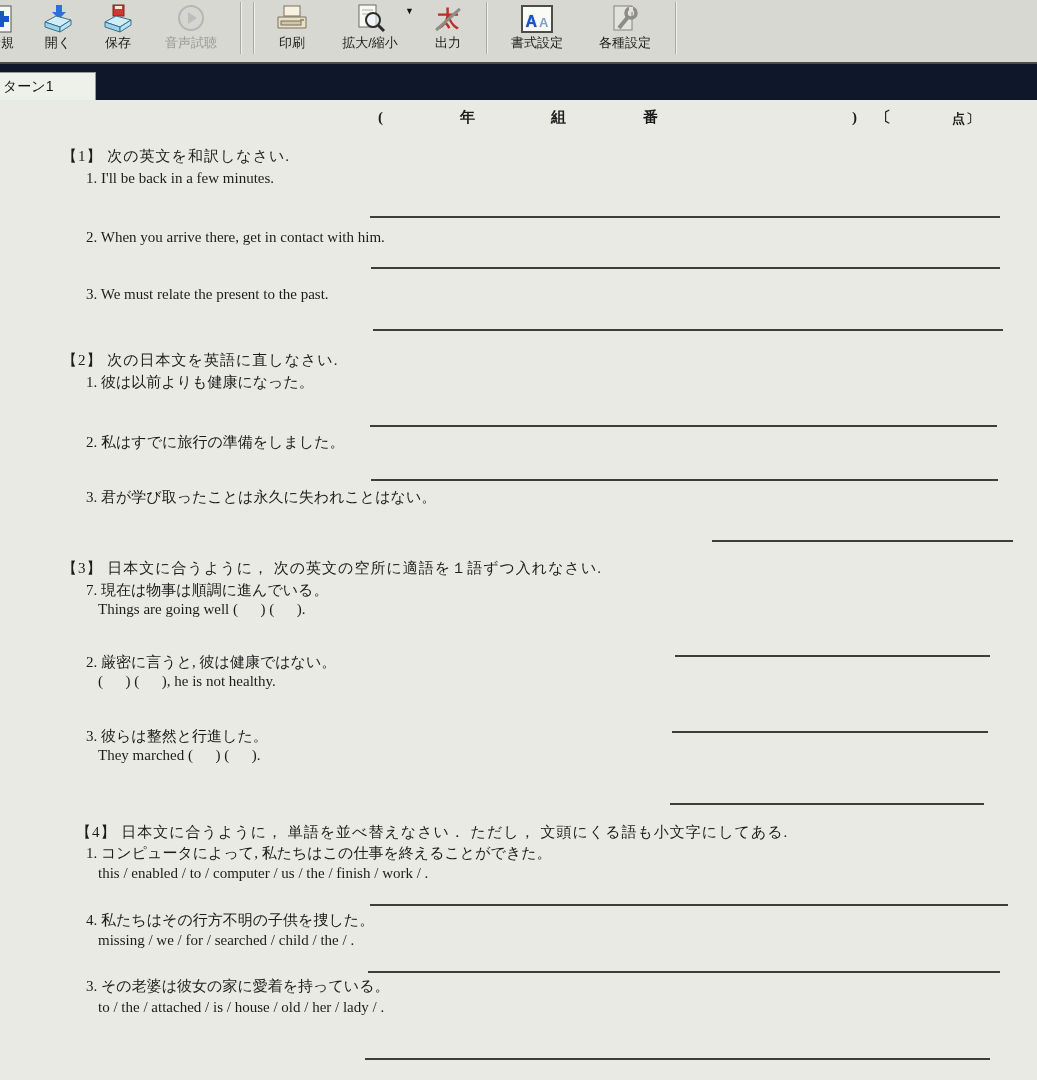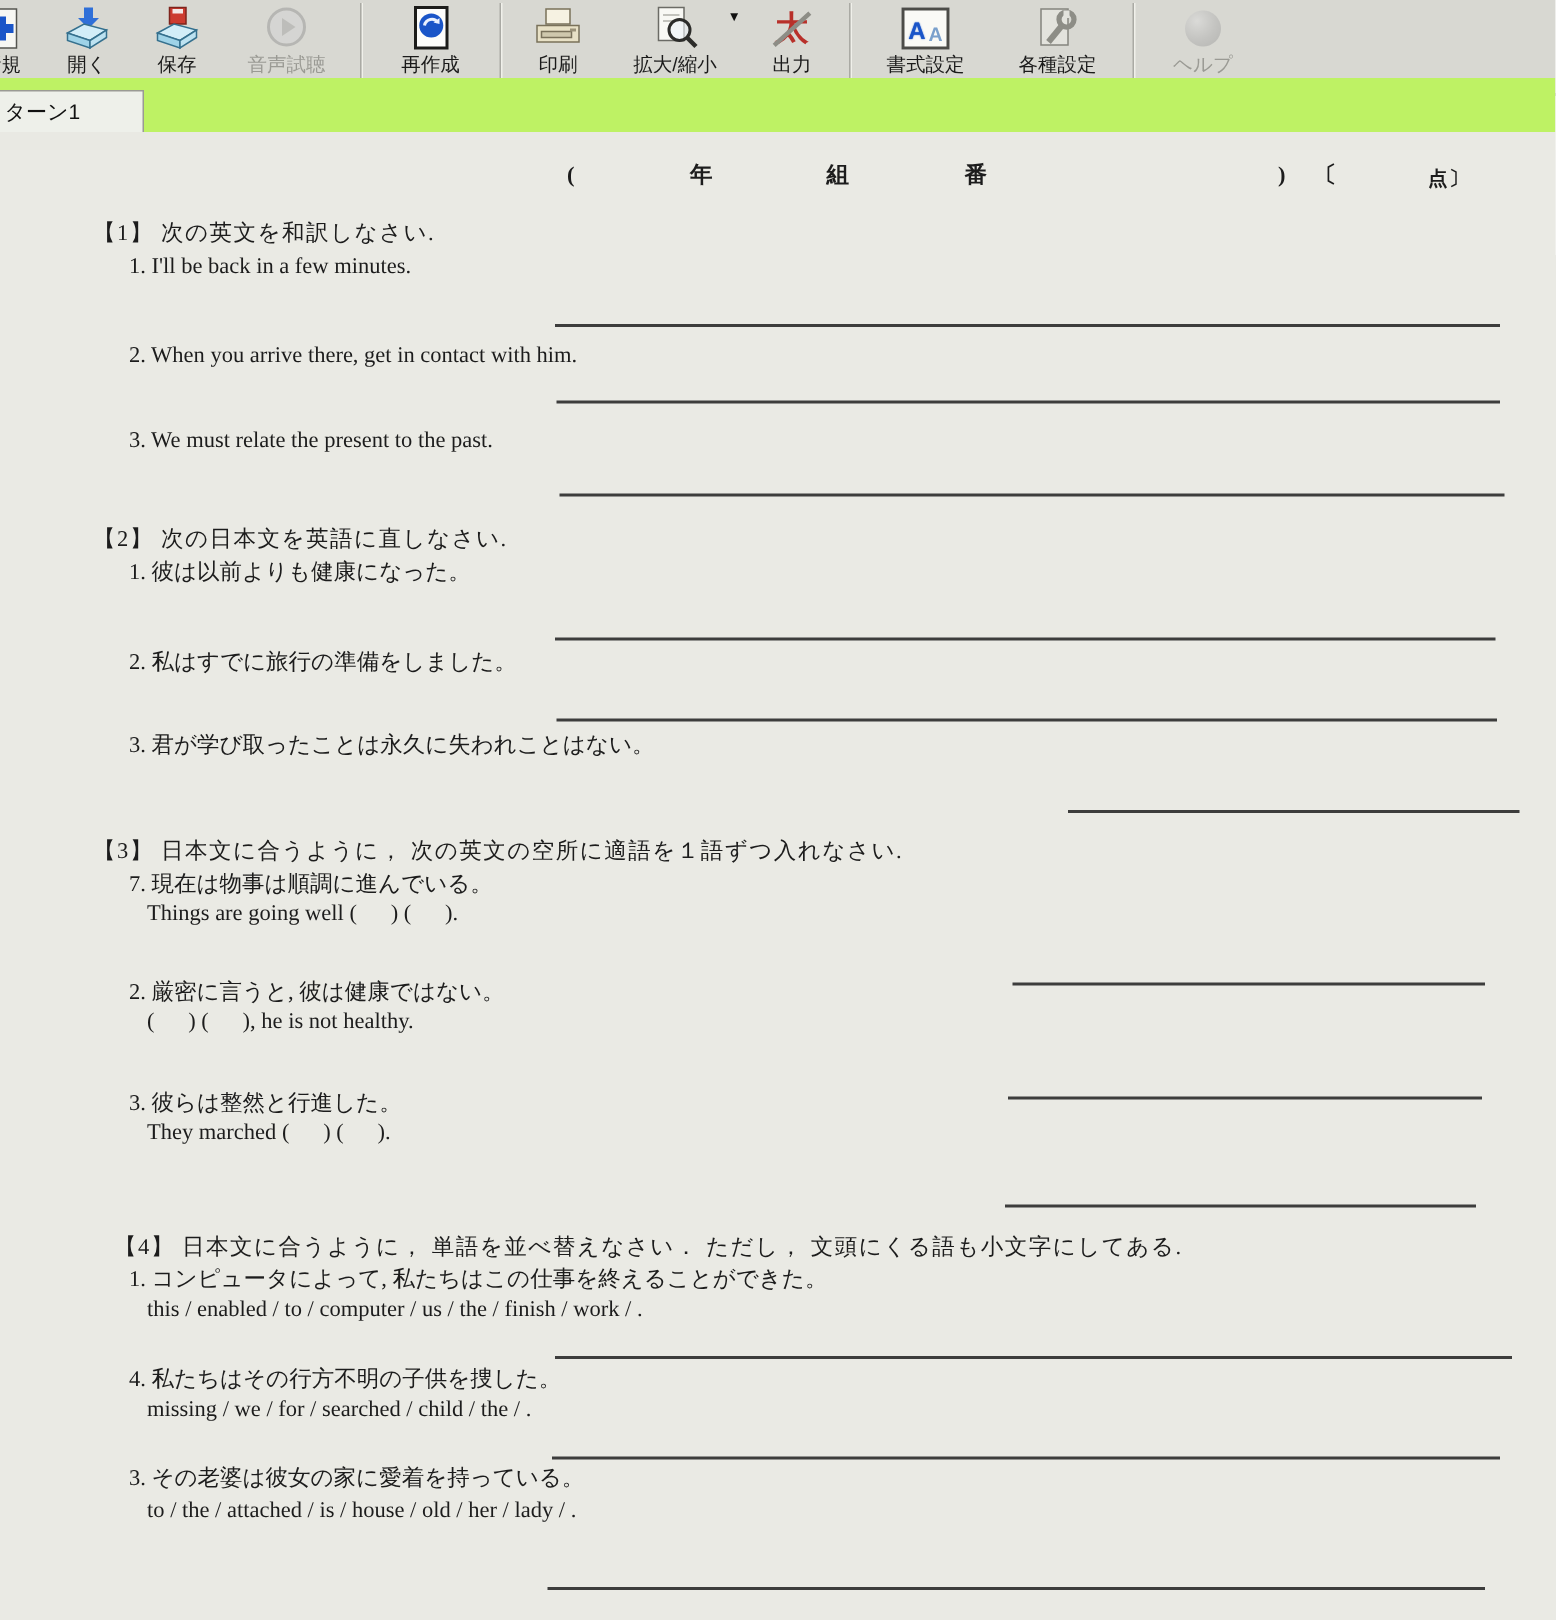--- a/index.html
+++ b/index.html
@@ -30,21 +30,21 @@
              left:-5px;top:12px;transform:rotate(-42deg);}
   .fmt-panel{width:32px;height:28px;background:#fafaf6;border:2px solid #4c4c48;
              display:flex;align-items:flex-end;justify-content:center;gap:2px;box-sizing:border-box;}
   .fmt-a1{color:#1a55c8;font-weight:bold;font-size:16px;line-height:18px;
           text-shadow:0 0 1px #1a55c8;}
   .fmt-a2{color:#7aa0cc;font-weight:bold;font-size:13px;line-height:16px;}
   .help-sphere{width:24px;height:24px;border-radius:50%;
           background:radial-gradient(circle at 8px 7px,#d5dee8,#a2b2c6 55%,#8496ae);}
 
   
-  .tabstrip{position:absolute;top:52px;left:0;width:100%;height:36px;background:#bef264;}
+  .tabstrip{position:absolute;top:64px;left:0;width:100%;height:36px;background:#0f172a;}
   .tab{position:absolute;left:-16px;top:8px;width:112px;height:28px;
        background:#eef0ea;border:1px solid #9a9a94;border-bottom:none;
        display:flex;align-items:center;padding-left:18px;box-sizing:border-box;
        font-size:14px;color:#111;cursor:pointer;}
 
   
   .paper{position:absolute;top:100px;left:0;width:1037px;height:980px;background:#eaeae4;}
   .txt{position:absolute;white-space:pre;color:#1c1c1c;
        font-family:"Liberation Serif","DejaVu Serif",serif;font-size:15px;line-height:18px;}
   .sec{letter-spacing:1px;}
@@ -99,31 +99,20 @@
         <svg width="30" height="30" viewBox="0 0 30 30">
           <circle cx="15" cy="14" r="12" fill="#d4d4ce" stroke="#96968f" stroke-width="2"></circle>
           <path d="M12 8 L21 14 L12 20 Z" fill="#a5a59e"></path>
         </svg>
       </div>
       <div class="tlabel">音声試聴</div>
     </div>
 
     <div class="tsep"></div>
 
-    <div class="tbtn w80">
-      <div class="ticon">
-        <svg width="30" height="30" viewBox="0 0 30 30">
-          <rect x="5" y="1" width="21" height="27" fill="#fdfdfb" stroke="#1c1c1a" stroke-width="2"></rect>
-          <circle cx="15.5" cy="13" r="8" fill="#1a55c8"></circle>
-          <path d="M11 13 a5 5 0 0 1 9 -2" fill="none" stroke="#eaf1ff" stroke-width="2"></path>
-          <path d="M21 8 L21 12 L17 11 Z" fill="#eaf1ff"></path>
-        </svg>
-      </div>
-      <div class="tlabel">再作成</div>
-    </div>
 
     <div class="tsep"></div>
 
     <div class="tbtn w64">
       <div class="ticon">
         <svg width="34" height="30" viewBox="0 0 34 30">
           <rect x="9" y="2" width="16" height="10" fill="#f6f2e2" stroke="#79715a"></rect>
           <path d="M3 13 L31 13 L31 24 L3 24 Z" fill="#e8e1c6" stroke="#79715a"></path>
           <rect x="6" y="17" width="20" height="4" fill="#cfc8ad" stroke="#79715a"></rect>
           <rect x="25" y="15" width="4" height="2" fill="#9a9178"></rect>
@@ -172,26 +161,20 @@
           <circle cx="22" cy="9" r="5" fill="none" stroke="#8d8d86" stroke-width="3.5"></circle>
           <rect x="20" y="3" width="4" height="5" fill="#e3e3dd"></rect>
           <line x1="19" y1="13" x2="10" y2="24" stroke="#8d8d86" stroke-width="4"></line>
         </svg>
       </div>
       <div class="tlabel">各種設定</div>
     </div>
 
     <div class="tsep"></div>
 
-    <div class="tbtn w80 disabled">
-      <div class="ticon">
-        <div class="help-sphere"></div>
-      </div>
-      <div class="tlabel">ヘルプ</div>
-    </div>
 
   </div>
 
   <div class="tabstrip">
     <div class="tab">
       <span>ターン1</span>
     </div>
   </div>
 
   <div class="paper"></div>

